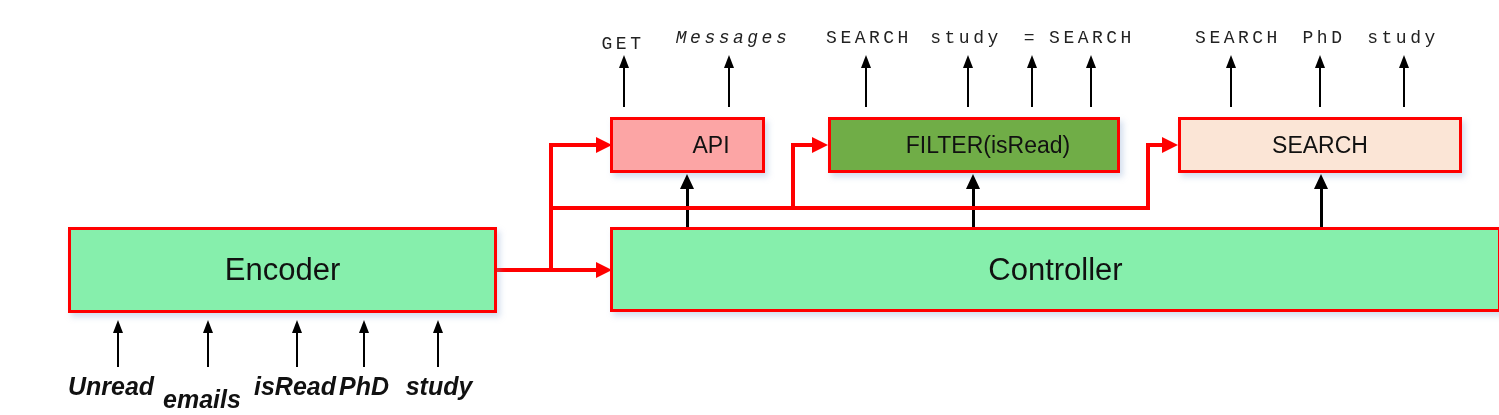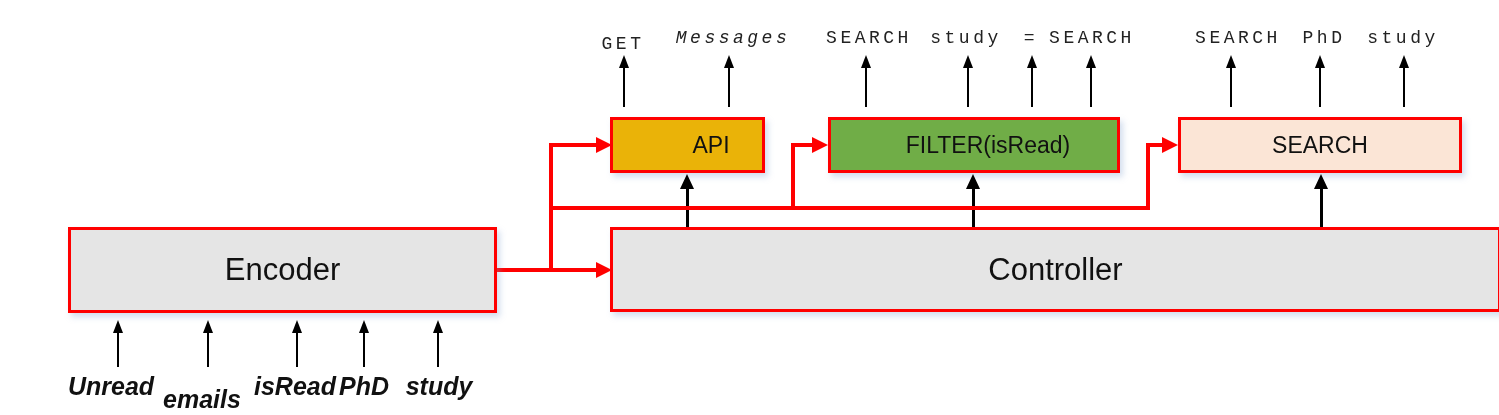--- a/index.html
+++ b/index.html
@@ -13,22 +13,22 @@
   
   .box{
     position:absolute;
     border:3px solid #ff0000;
     display:flex;align-items:center;justify-content:center;
     color:#111;
     box-sizing:border-box;
     box-shadow:3px 4px 6px rgba(130,160,205,0.35);
   }
   .box.module{font-size:23px;}
-  .box.big{font-size:31px;background:#e5e5e5;}
-  .box.api{background:#eab308;padding-left:47px;}
+  .box.big{font-size:31px;background:#86efac;}
+  .box.api{background:#fca5a5;padding-left:47px;}
   .box.filter{background:#70ad47;padding-left:28px;}
   .box.search{background:#fbe5d6;}
   
   .token{
     position:absolute;transform:translateX(-50%);
     font-family:"Liberation Mono","DejaVu Sans Mono",monospace;
     font-size:18px;letter-spacing:3.5px;color:#222;
     white-space:nowrap;
   }
   

